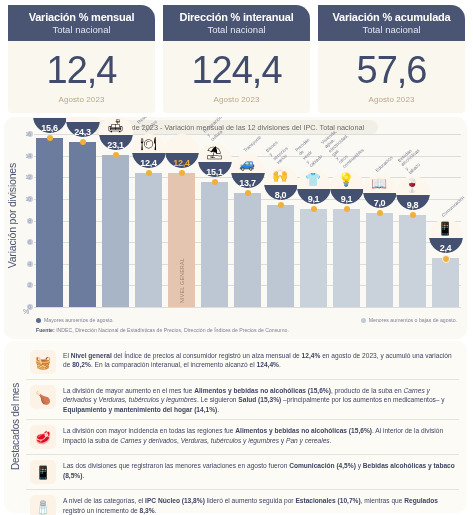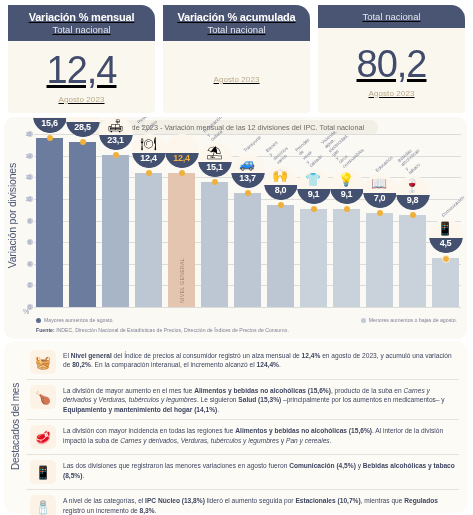--- a/index.html
+++ b/index.html
@@ -12,21 +12,20 @@
     overflow: hidden;
     position: relative;
   }
 
   
   .kpi-row {
     display: flex;
     gap: 8px;
     padding: 5px 8px 0 8px;
     height: 113px;
-    text-decoration: underline;
   }
   .kpi-card {
     flex: 1;
     display: flex;
     flex-direction: column;
     position: relative;
   }
   .kpi-head {
     background: #4a5473;
     border-top-right-radius: 14px;
@@ -210,21 +209,21 @@
     overflow: hidden;
   }
   .bubble-bottom {
     position: absolute;
     bottom: 0; left: 0; right: 0;
     height: 15px;
     background: #43506f;
     border-bottom-left-radius: 17px;
     border-bottom-right-radius: 17px;
     display: flex;
-    align-items: flex-start;
+    align-items: flex-end;
     justify-content: center;
   }
   .bubble-val {
     font-size: 9px;
     color: #ffffff;
     font-weight: bold;
     letter-spacing: -0.3px;
   }
   .bubble-val.amber { color: #f0b03c; }
   .bubble-ico {
@@ -336,33 +335,35 @@
       <div class="kpi-title">Variación % mensual</div>
       <div class="kpi-sub">Total nacional</div>
     </div>
     <div class="kpi-body">
       <div class="kpi-value">12,4</div>
       <div class="kpi-period">Agosto 2023</div>
     </div>
   </div>
   <div class="kpi-card">
     <div class="kpi-head">
+      <div class="kpi-title">Dirección % interanual</div>
+      <div class="kpi-sub">Total nacional</div>
+    </div>
+    <div class="kpi-body">
+      <div class="kpi-value">124,4</div>
+      <div class="kpi-period">Agosto 2023</div>
+    </div>
+  </div>
+  <div class="kpi-card">
+    <div class="kpi-head">
       <div class="kpi-title">Variación % acumulada</div>
       <div class="kpi-sub">Total nacional</div>
     </div>
     <div class="kpi-body">
-      <div class="kpi-period">Agosto 2023</div>
-    </div>
-  </div>
-  <div class="kpi-card">
-    <div class="kpi-head">
-      <div class="kpi-sub">Total nacional</div>
-    </div>
-    <div class="kpi-body">
-      <div class="kpi-value">80,2</div>
+      <div class="kpi-value">57,6</div>
       <div class="kpi-period">Agosto 2023</div>
     </div>
   </div>
 </div>
 
 <div class="chart-panel">
   <div class="chart-title-wrap">
     <div class="chart-title">Agosto de 2023 - Variación mensual de las 12 divisiones del IPC. Total nacional</div>
   </div>
 
@@ -410,21 +411,21 @@
             </div>
           </div>
         </div>
         <div class="bar-col">
           <div class="bar dark" style="height: 95.625%;">
             <div class="bar-dot"></div>
           </div>
           <div class="bubble" style="bottom: calc(95.625% + 5px);">
             <div class="bubble-ico">✚</div>
             <div class="bubble-bottom">
-              <span class="bubble-val">28,5</span>
+              <span class="bubble-val">24,3</span>
             </div>
           </div>
         </div>
         <div class="bar-col">
           <div class="bar mid" style="height: 88.125%;">
             <div class="bar-dot"></div>
           </div>
           <div class="bubble" style="bottom: calc(88.125% + 5px);">
             <div class="bubble-ico">🛋</div>
             <div class="bubble-bottom">
@@ -541,21 +542,21 @@
           </div>
         </div>
         <div class="bar-col">
           <div class="bar pale" style="height: 28.125%;">
             <div class="bar-dot ring"></div>
           </div>
           <div class="cat-label" style="bottom: calc(28.125% + 40px);">Comunicación</div>
           <div class="bubble" style="bottom: calc(28.125% + 5px);">
             <div class="bubble-ico">📱</div>
             <div class="bubble-bottom">
-              <span class="bubble-val">4,5</span>
+              <span class="bubble-val">2,4</span>
             </div>
           </div>
         </div>
       </div>
   </div>
 
   <div class="legend">
     <div class="legend-item">
       <span class="lg-dot dark"></span>
       <span>Mayores aumentos de agosto.</span>

